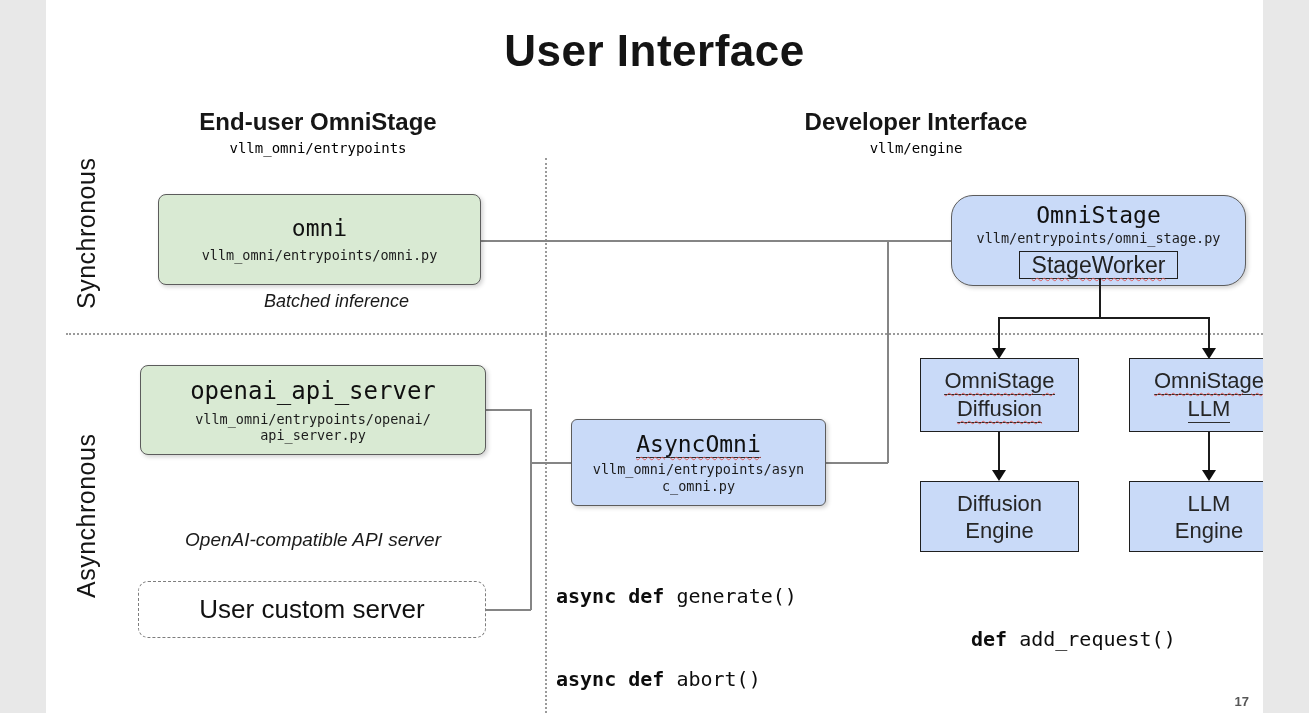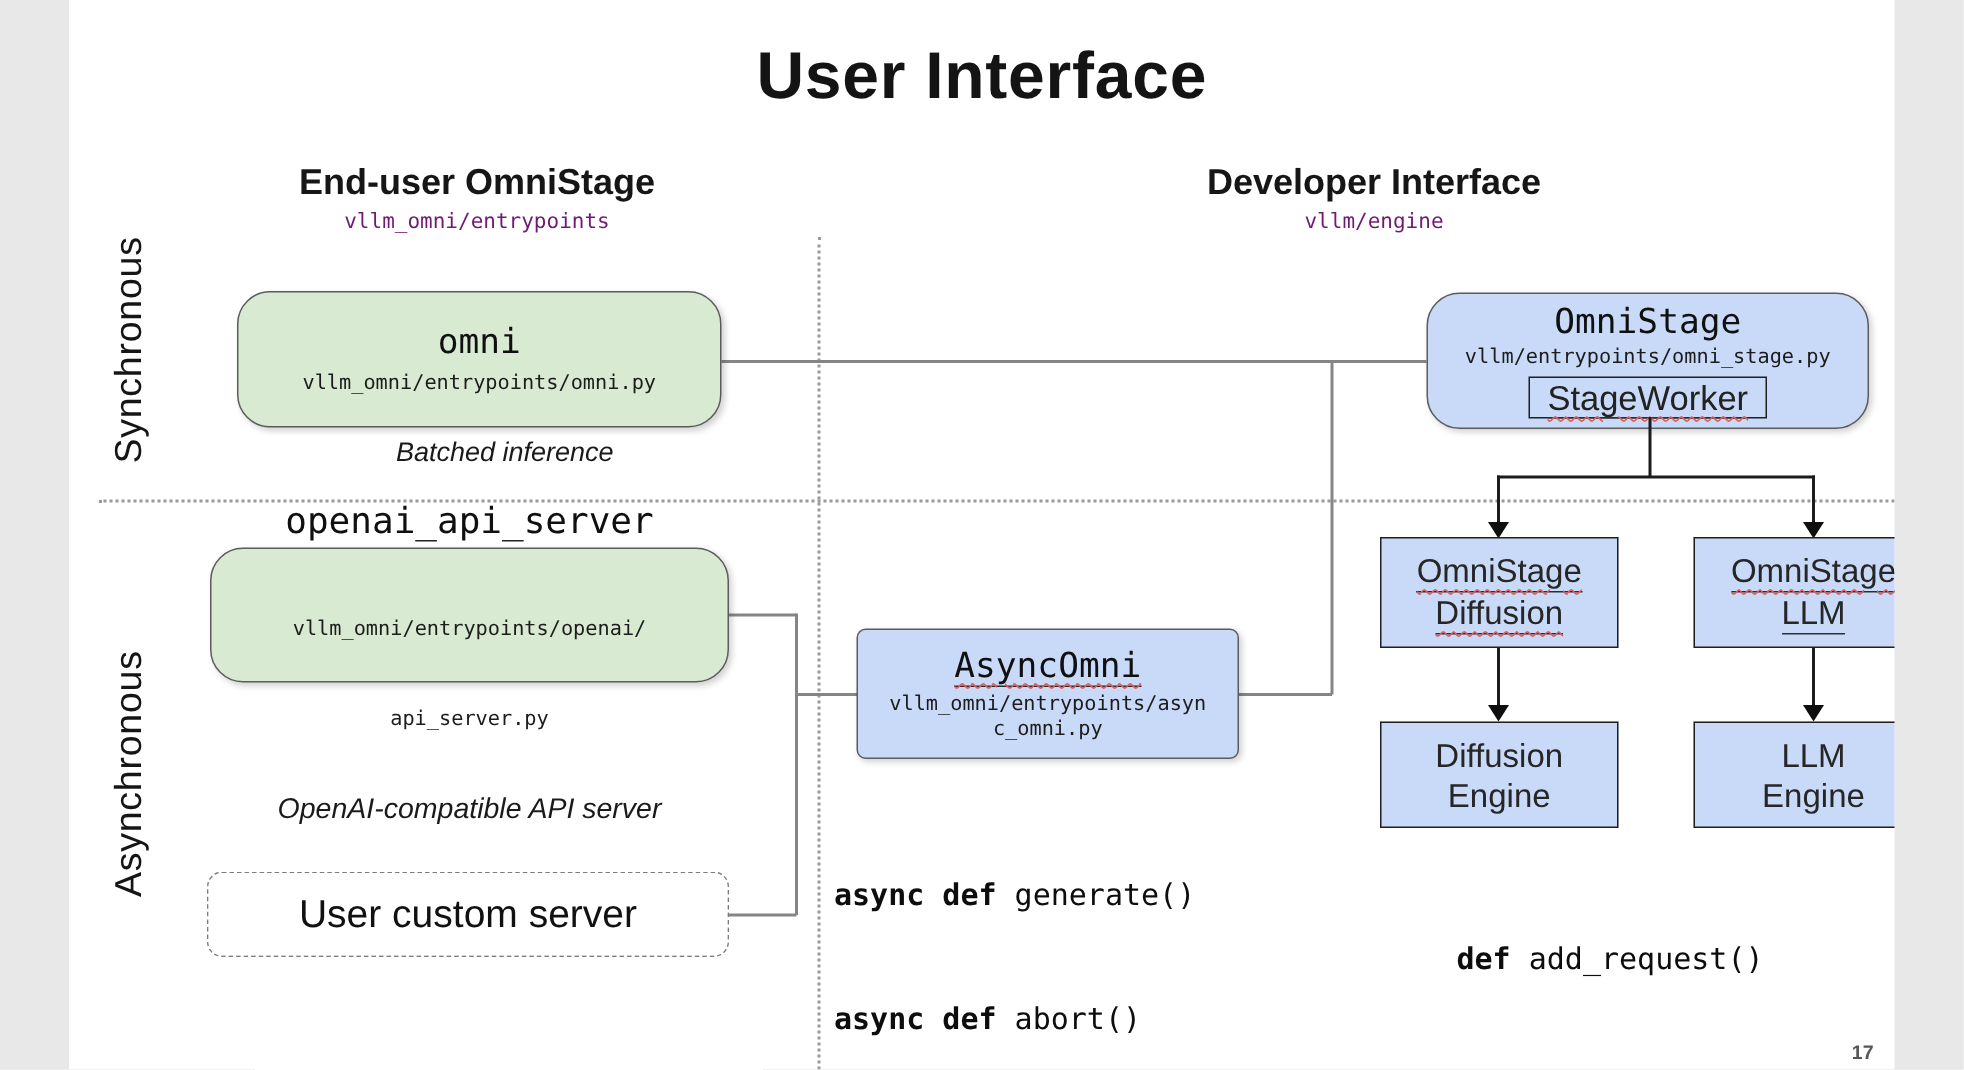--- a/index.html
+++ b/index.html
@@ -10,30 +10,30 @@
     overflow:hidden; margin:0 auto;
   }
   .abs { position:absolute; }
   .mono { font-family:"DejaVu Sans Mono","Liberation Mono",monospace; }
 
   .slide-title { top:26px; left:0; width:100%; text-align:center;
     font-size:44px; font-weight:600; letter-spacing:0.5px; color:#141414; }
 
   .col-head { text-align:center; }
   .col-head .ch-title { font-size:24px; font-weight:600; color:#161616; }
-  .col-head .ch-module { font-size:14px; margin-top:4px; color:#701a75; }
+  .col-head .ch-module { font-size:14px; margin-top:4px; color:#000000; }
 
   .row-label { writing-mode:vertical-rl; transform:rotate(180deg);
     font-size:25px; font-weight:500; color:#151515; text-align:center; letter-spacing:0.5px; }
 
   .dotted-v { border-left:2px dotted #9a9a9a; width:0; }
   .dotted-h { border-top:2px dotted #9a9a9a; height:0; }
 
   .node { display:flex; flex-direction:column; align-items:center; justify-content:center; }
-  .round-node { border:1.5px solid #5c5c5c; border-radius:22px;
+  .round-node { border:1.5px solid #5c5c5c; border-radius:8px;
     box-shadow:2px 2px 4px rgba(0,0,0,0.18); }
   .green { background:#d9ead3; }
   .blue  { background:#c9daf8; }
   .rect-node { background:#c9daf8; border:1.5px solid #1f1f1f;
     display:flex; flex-direction:column; align-items:center; justify-content:center;
     font-size:22px; line-height:27px; color:#262626; }
 
   .node-title { font-size:23px; color:#101010; }
   .node-title.big { font-size:24px; }
   .node-path { font-size:13.5px; line-height:16.5px; margin-top:6px; color:#1c1c1c; text-align:center; }
@@ -95,21 +95,21 @@
     <div class="node-path mono">vllm_omni/entrypoints/omni.py</div>
   </div>
   <div class="abs caption" style="left:129px; top:291px; width:323px; font-size:18px;">Batched inference</div>
 
   <div class="abs node round-node blue" style="left:905px; top:195px; width:295px; height:91px; border-radius:22px;">
     <div class="node-title mono">OmniStage</div>
     <div class="node-path mono" style="margin-top:2px;">vllm/entrypoints/omni_stage.py</div>
     <div class="inner-box"><span class="u-solid u-wavy">StageWorker</span></div>
   </div>
 
-  <div class="abs node round-node green" style="left:94px; top:365px; width:346px; height:90px;gap:44px;">
+  <div class="abs node round-node green" style="left:94px; top:365px; width:346px; height:90px;">
     <div class="node-title mono big">openai_api_server</div>
     <div class="node-path mono">vllm_omni/entrypoints/openai/</div>
     <div class="node-path mono" style="margin-top:0;">api_server.py</div>
   </div>
   <div class="abs caption" style="left:94px; top:529px; width:346px; font-size:19px;">OpenAI-compatible API server</div>
 
   <div class="abs dashed-node" style="left:92px; top:581px; width:348px; height:57px;">
     <span>User custom server</span>
   </div>
 

